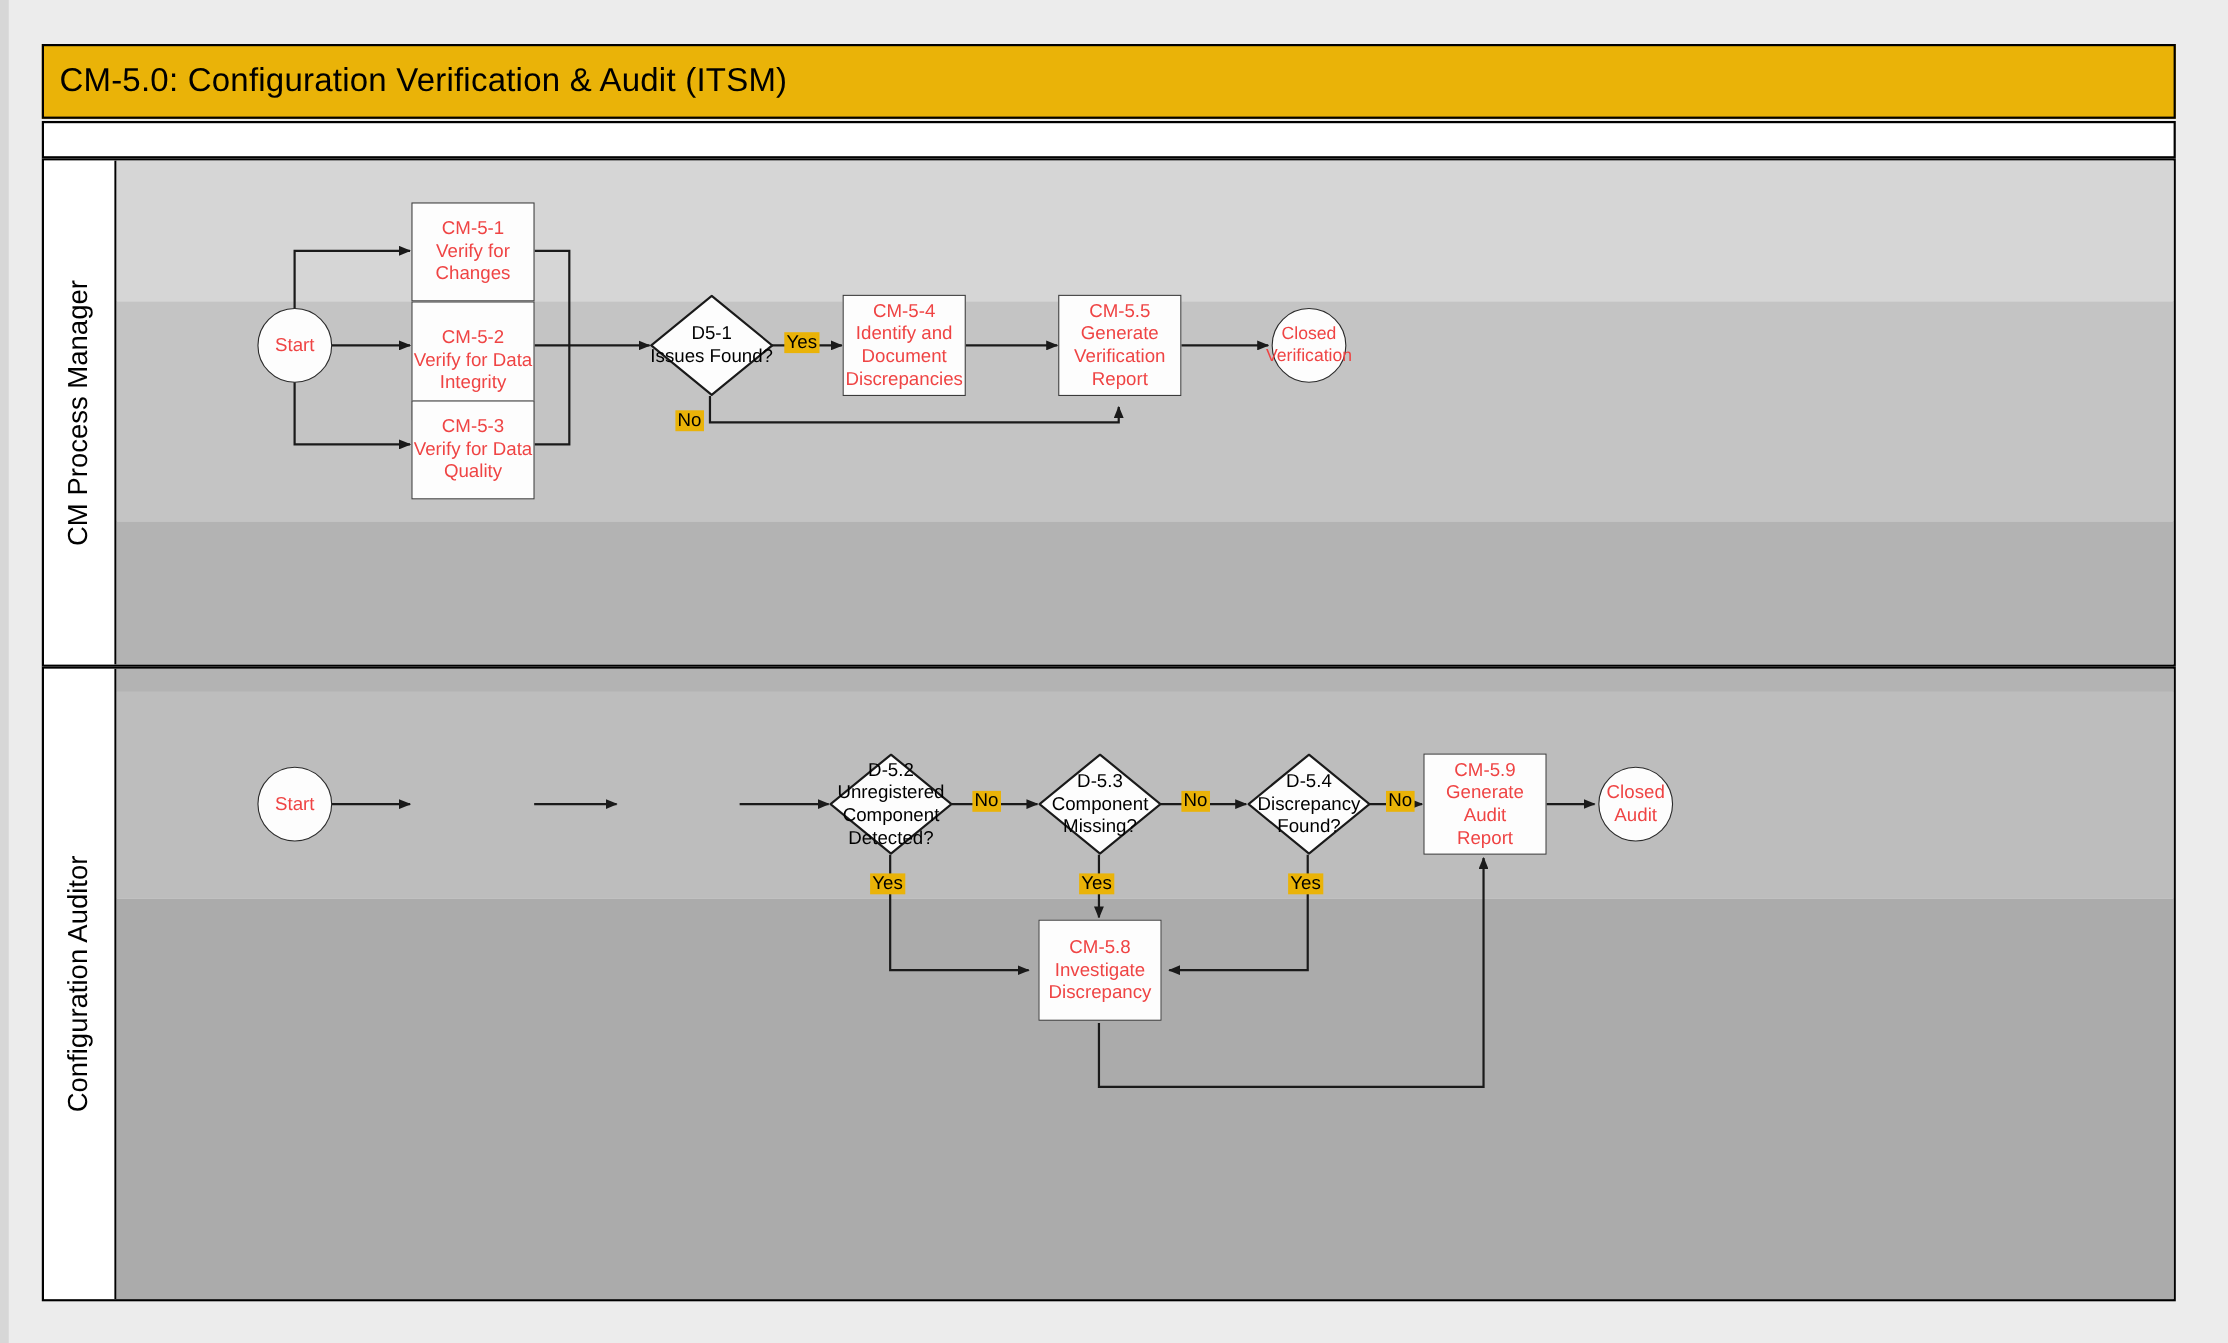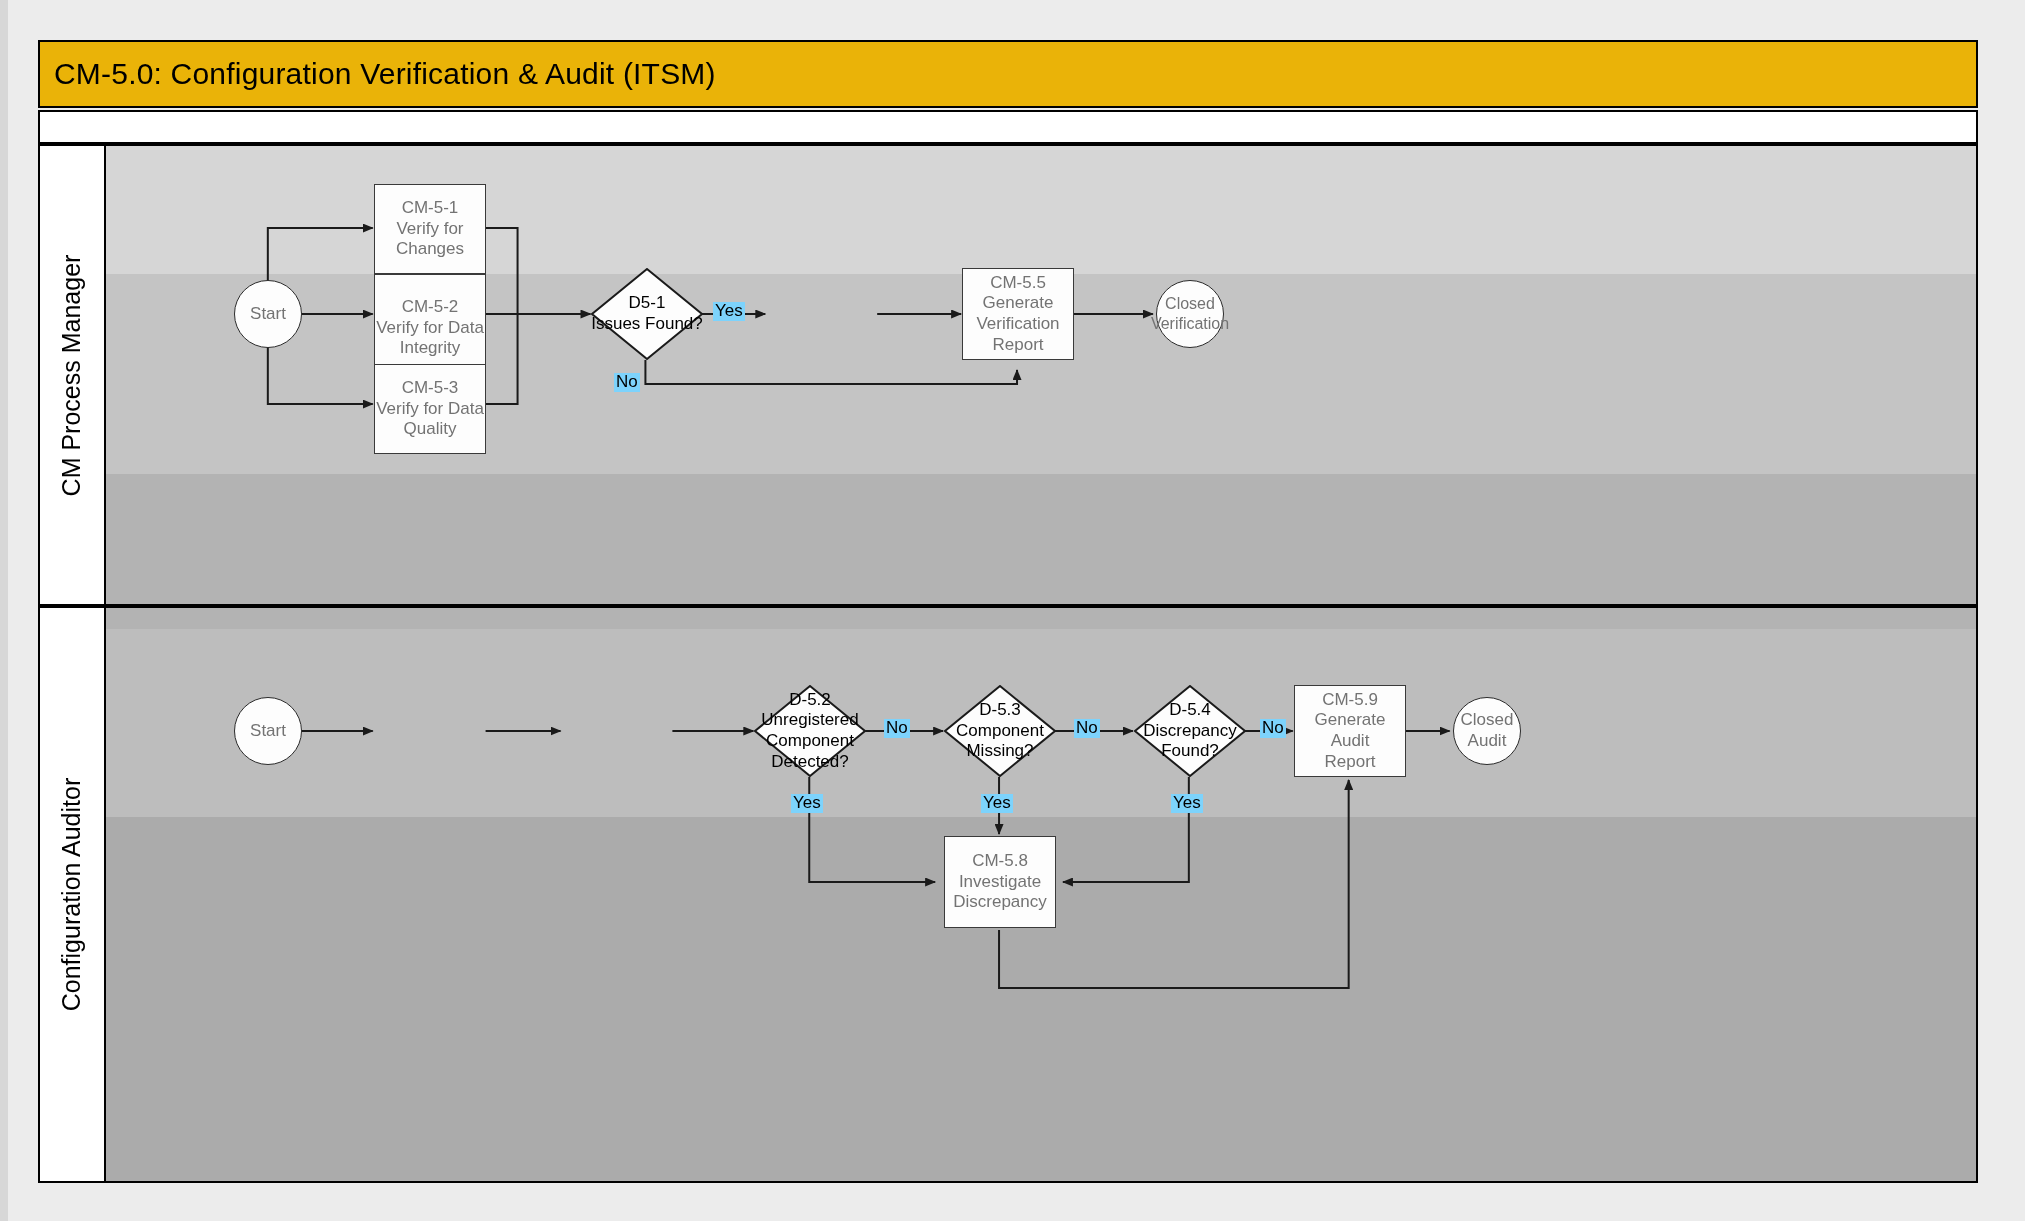--- a/index.html
+++ b/index.html
@@ -85,21 +85,21 @@
     right: 0;
   }
   
   .node {
     position: absolute;
     box-sizing: border-box;
     display: flex;
     align-items: center;
     justify-content: center;
     text-align: center;
-    color: #737373;
+    color: #ef4444;
     font-size: 17px;
     line-height: 1.22;
     background: #fdfdfd;
     border: 1.6px solid #3a3a3a;
     z-index: 5;
   }
   .node.process { }
   .node.terminator {
     border-radius: 50%;
     border: 1.6px solid #2b2b2b;
@@ -120,21 +120,21 @@
     justify-content: center;
     text-align: center;
     font-size: 17px;
     line-height: 1.22;
     color: #000;
     pointer-events: none;
   }
   
   .edge-label {
     position: absolute;
-    background: #7dd3fc;
+    background: #eab308;
     font-size: 17px;
     color: #000;
     padding: 0 2px;
     z-index: 6;
     line-height: 1.1;
     white-space: nowrap;
   }
   
   .edges {
     position: absolute;
@@ -236,20 +236,28 @@
           <div>
             <div>D5-1</div>
             <div>Issues Found?</div>
           </div>
         </div>
       </div>
 
       <div class="edge-label" style="left:607px; top:156px;">Yes</div>
       <div class="edge-label" style="left:508px; top:227px;">No</div>
 
+      <div class="node process" style="left:660px; top:122px; width:112px; height:92px;">
+        <div>
+          <div>CM-5-4</div>
+          <div>Identify and</div>
+          <div>Document</div>
+          <div>Discrepancies</div>
+        </div>
+      </div>
 
       <div class="node process" style="left:856px; top:122px; width:112px; height:92px;">
         <div>
           <div>CM-5.5</div>
           <div>Generate</div>
           <div>Verification Report</div>
         </div>
       </div>
 
       <div class="node terminator" style="left:1050px; top:134px; width:68px; height:68px; font-size:16px;">

